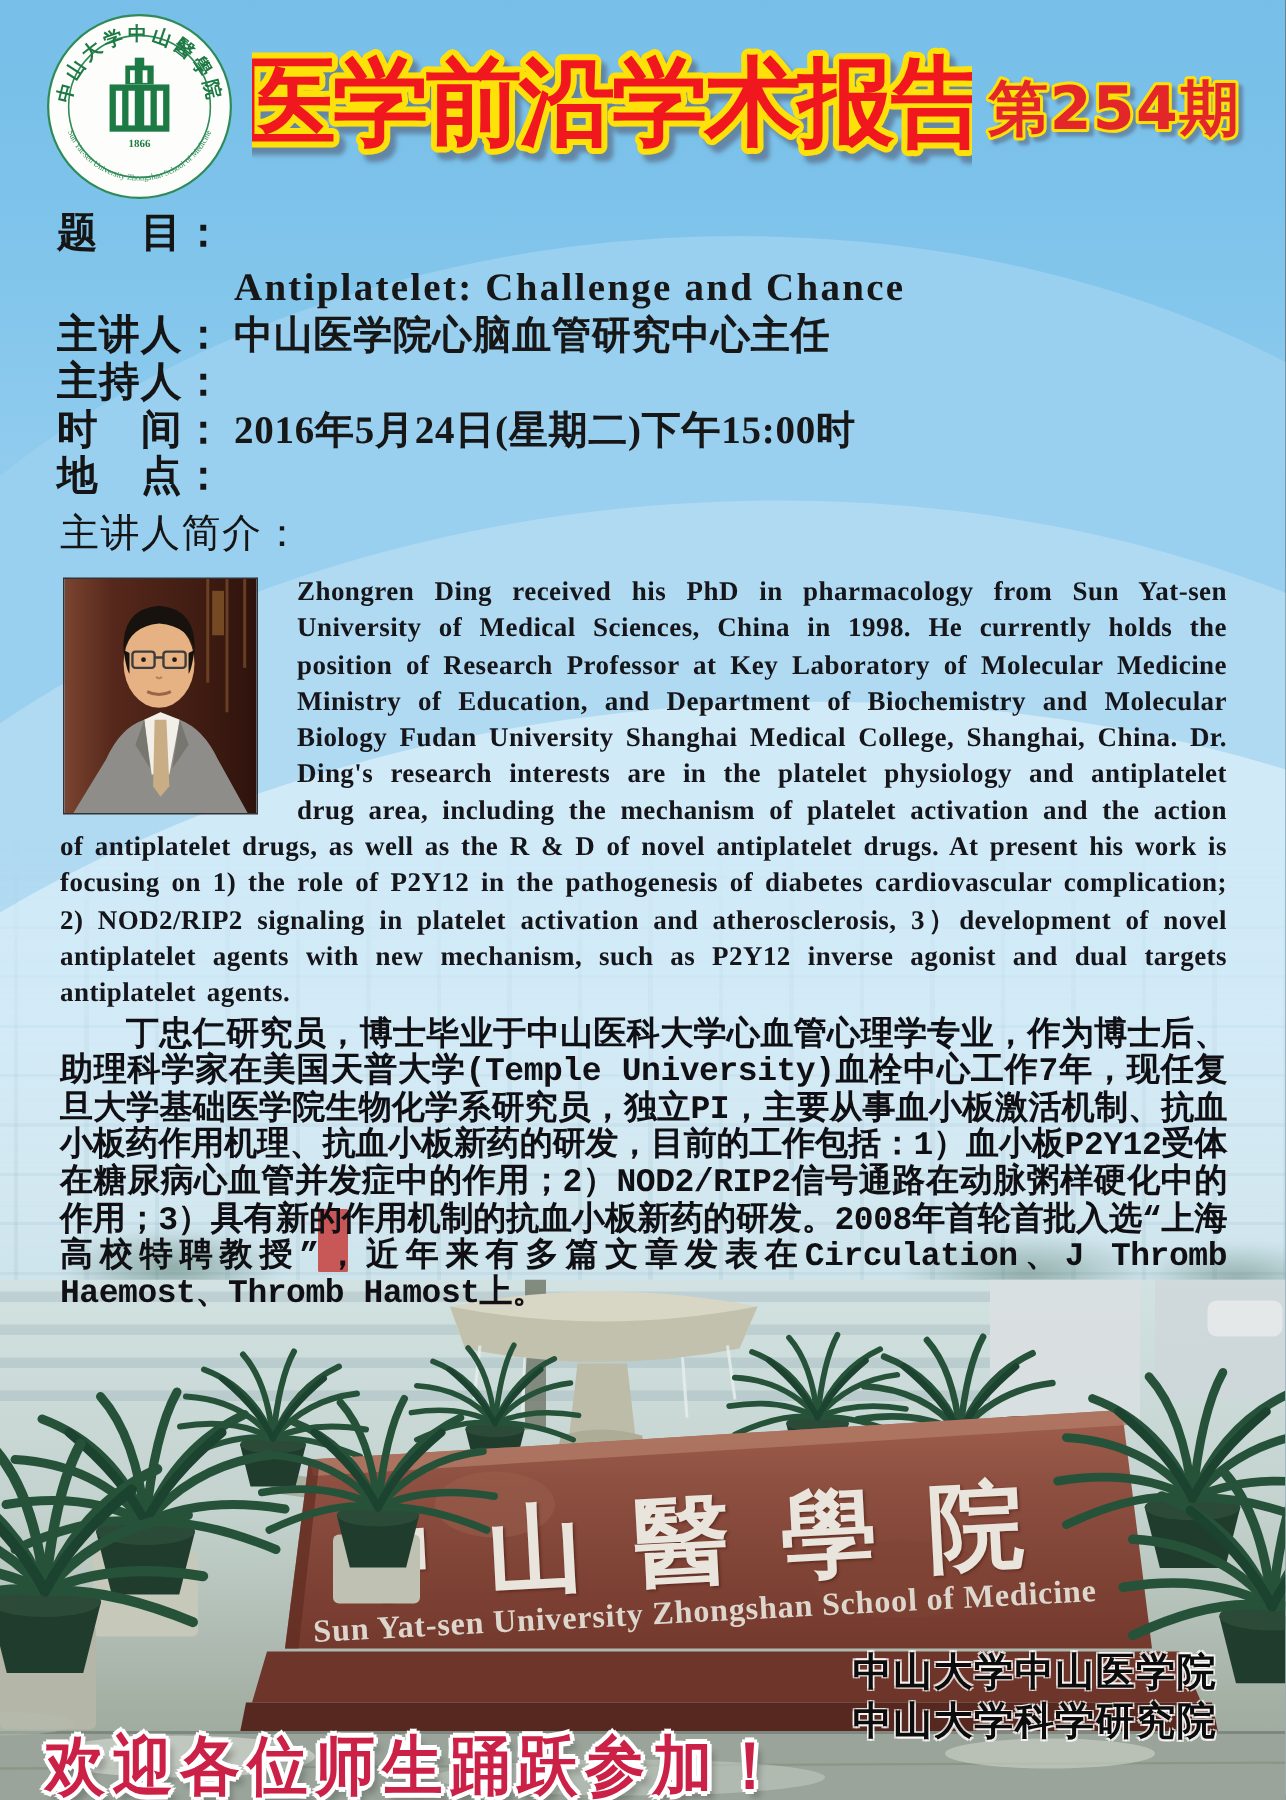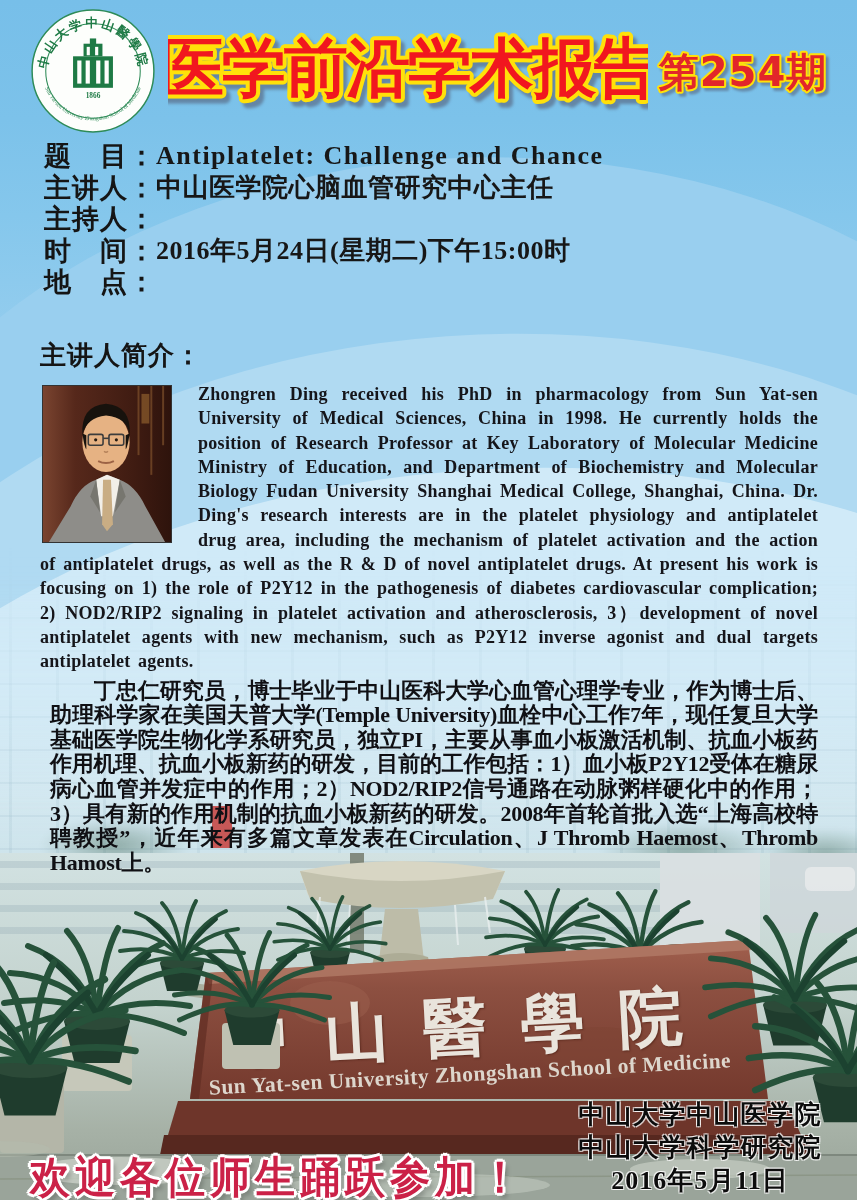--- a/index.html
+++ b/index.html
@@ -24,50 +24,50 @@
             mask-image:linear-gradient(180deg, transparent 0%, rgba(0,0,0,.55) 45%, #000 85%);
   }
   .banner-red{position:absolute; background:rgba(196,40,36,.75); border-radius:1px;}
   .blob{position:absolute; filter:blur(3px); opacity:.5;}
   
   .logo{position:absolute; left:30px; top:8px;}
   .title-svg{position:absolute; left:168px; top:18px;}
   .issue-svg{position:absolute; left:648px; top:42px;}
   
   .info{position:absolute; left:38px; top:140px; width:790px; z-index:3;}
-  .info-row{display:flex; align-items:flex-start;text-align:right;}
+  .info-row{display:flex; align-items:flex-start;}
   .info-label{
     flex:0 0 118px; font-weight:900; font-size:27px; line-height:31.5px; color:#151515;
     white-space:pre; letter-spacing:1px; font-family:"DejaVu Sans","Liberation Sans",sans-serif;
   }
   .info-value{font-family:"Liberation Serif",serif; font-weight:700; font-size:26px; line-height:31.5px; color:#171717; letter-spacing:.5px;}
   .info-value .vline{min-height:31.5px;}
   
   .bio{position:absolute; left:40px; top:338px; width:778px; z-index:3;}
-  .bio-label{font-weight:700; font-size:26px; color:#151515; letter-spacing:1px; margin-bottom:9px; font-family:"DejaVu Sans","Liberation Sans",sans-serif;}
+  .bio-label{font-weight:400; font-size:26px; color:#151515; letter-spacing:1px; margin-bottom:9px; font-family:"DejaVu Sans","Liberation Sans",sans-serif;}
   .bio-en{
     font-family:"Liberation Serif",serif; font-weight:700; font-size:18px; line-height:24.3px;
     color:#15151a; text-align:justify; word-spacing:2.5px; letter-spacing:.3px;
   }
   .speaker-photo{float:left; width:130px; height:158px; margin:3px 26px 4px 2px; border:1px solid #333; box-sizing:border-box;}
   .bio-zh{
-    font-family:Liberation Serif, serif; font-weight:700; font-size:22px; line-height:24.6px;
-    color:#101014; text-align:justify; text-indent:2em; margin-top:5px; letter-spacing:-0.3px;margin-left:10px;
+    font-family:Liberation Mono, monospace; font-weight:700; font-size:22px; line-height:24.6px;
+    color:#101014; text-align:justify; text-indent:2em; margin-top:5px; letter-spacing:-0.3px;
   }
   
   .strip{position:absolute; left:0; top:853px; width:857px; height:347px; z-index:2;}
   
   .welcome{
     position:absolute; left:30px; top:1150px; z-index:5;
     font-family:"Liberation Serif",serif; font-weight:900; font-size:40px; letter-spacing:5px; color:#cb2147;
     text-shadow:-2px -2px 0 #fff,2px -2px 0 #fff,-2px 2px 0 #fff,2px 2px 0 #fff,0 -3px 0 #fff,0 3px 0 #fff,-3px 0 0 #fff,3px 0 0 #fff,4px 5px 5px rgba(0,0,0,.28);
     transform:scaleY(1.08);
   }
   .org{
-    position:absolute; right:14px; top:1098px; width:286px; z-index:5; text-align:center;
+    position:absolute; right:24px; top:1098px; width:286px; z-index:5; text-align:center;
     font-family:"Liberation Serif",serif; font-weight:900; font-size:26px; line-height:33px; color:#0c0c0c; letter-spacing:1px;
     text-shadow:1px 1px 0 rgba(255,255,255,.75),-1px -1px 0 rgba(255,255,255,.75),1px -1px 0 rgba(255,255,255,.75),-1px 1px 0 rgba(255,255,255,.75);
   }
 </style>
 </head>
 <body>
 
 <div class="poster">
 
   <div class="curve curve1"></div>
@@ -112,21 +112,21 @@
     <text x="240" y="72" text-anchor="middle" font-size="64" font-weight="900" letter-spacing="-2" font-family="DejaVu Sans, sans-serif" fill="#f1171f" stroke="#ffe10a" stroke-width="8" paint-order="stroke" stroke-linejoin="round" style="filter:drop-shadow(4px 5px 1.5px rgba(80,85,110,.55));">医学前沿学术报告</text>
   </svg>
 
   <svg class="issue-svg" width="190" height="62" viewBox="0 0 190 62">
     <text x="95" y="44" text-anchor="middle" font-size="40" font-weight="900" letter-spacing="1" font-family="DejaVu Sans, sans-serif" fill="#e2262a" stroke="#ffe10a" stroke-width="4" paint-order="stroke" stroke-linejoin="round" style="filter:drop-shadow(3px 3px 1px rgba(80,85,110,.5));">第254期</text>
   </svg>
 
   <div class="info">
     <div class="info-row">
       <div class="info-label">题　目：</div>
-      <div class="info-value" style="letter-spacing:1.5px;">
+      <div class="info-value" style="letter-spacing:1.5px;margin-top:36px;">
           <div class="vline">Antiplatelet: Challenge and Chance</div>
         </div>
     </div>
     <div class="info-row">
       <div class="info-label">主讲人：</div>
       <div class="info-value">
         <div class="vline">中山医学院心脑血管研究中心主任</div>
       </div>
     </div>
     <div class="info-row">
@@ -311,16 +311,15 @@
       <ellipse cx="420" cy="332" rx="130" ry="12" fill="#c2cabf" opacity=".6"></ellipse>
       <ellipse cx="700" cy="316" rx="70" ry="10" fill="#cfd6cc" opacity=".6"></ellipse>
       <ellipse cx="260," cy="296" rx="50" ry="8" fill="#b3bbae" opacity=".5"></ellipse>
     </g>
   </svg>
 
   <div class="welcome">欢迎各位师生踊跃参加！</div>
   <div class="org">
     <div>中山大学中山医学院</div>
     <div>中山大学科学研究院</div>
-    <div>2016年5月11日</div>
   </div>
 
 </div>
 
 </body></html>

